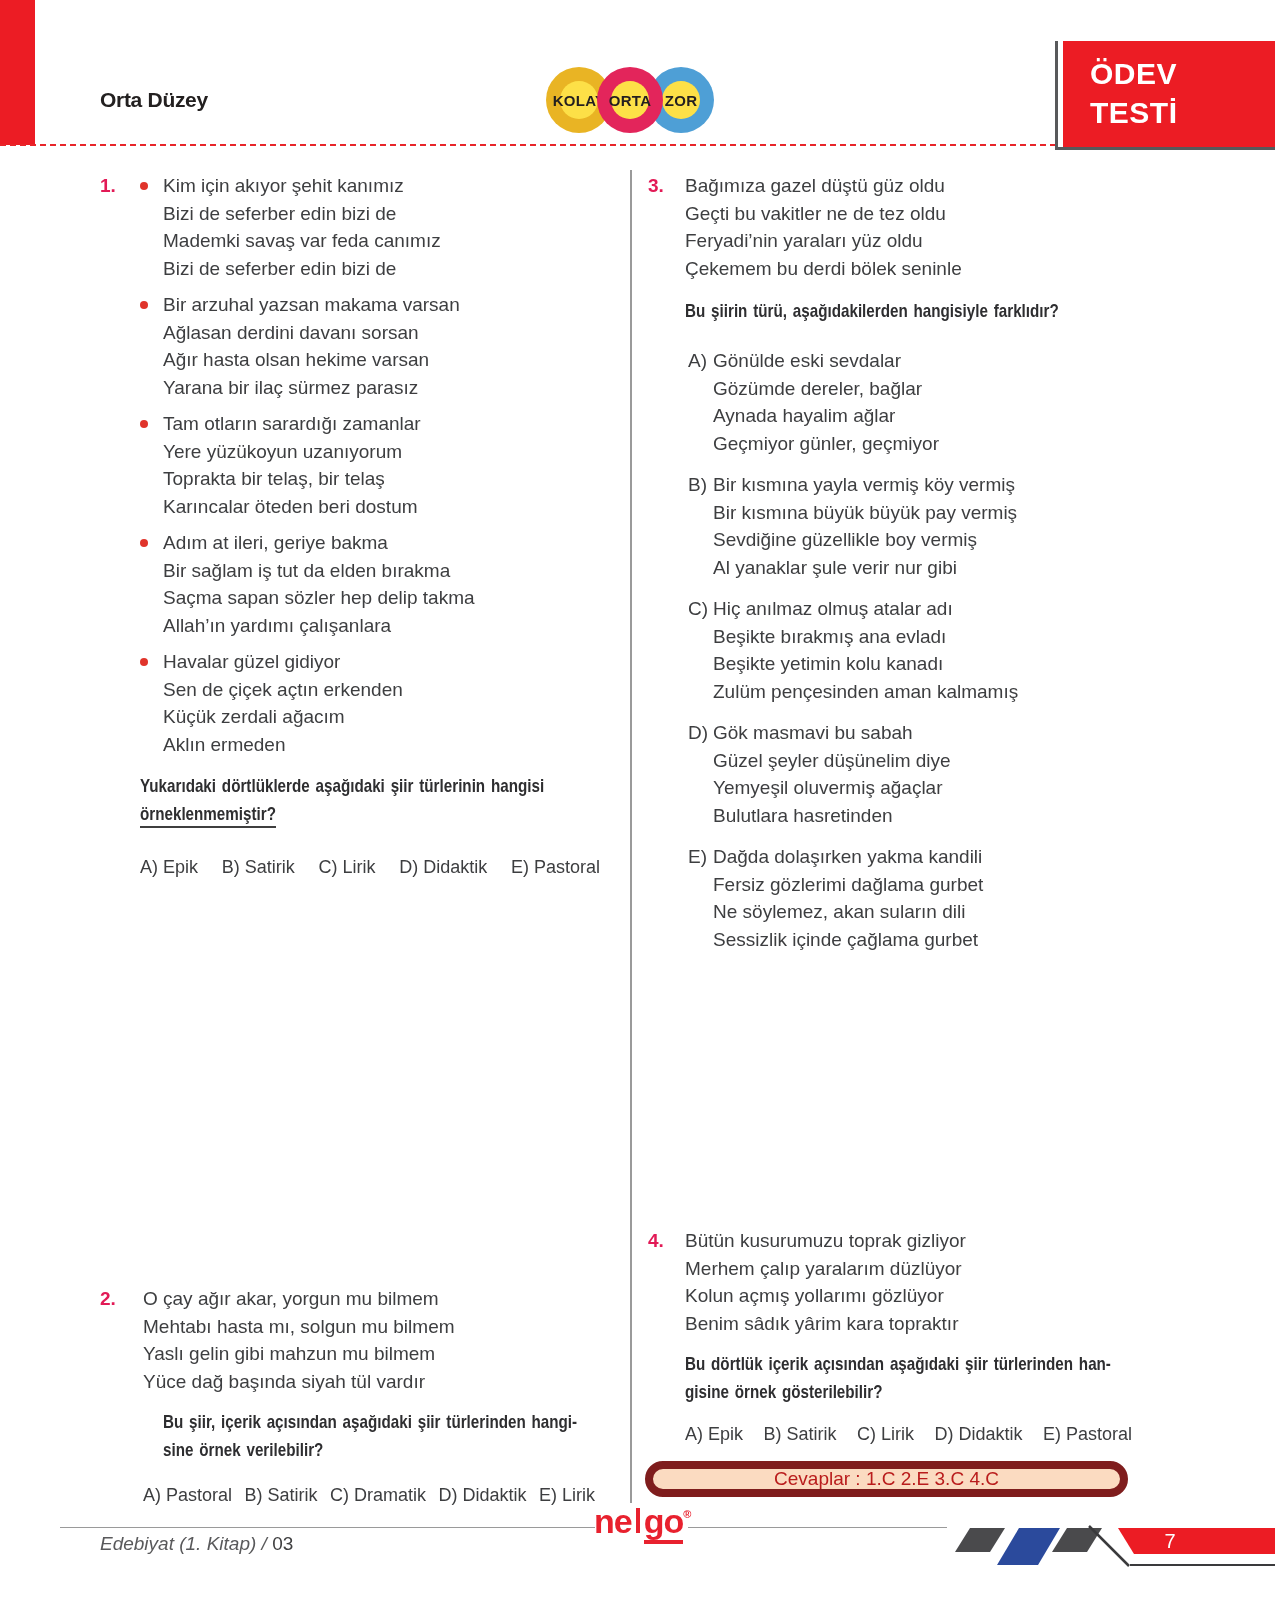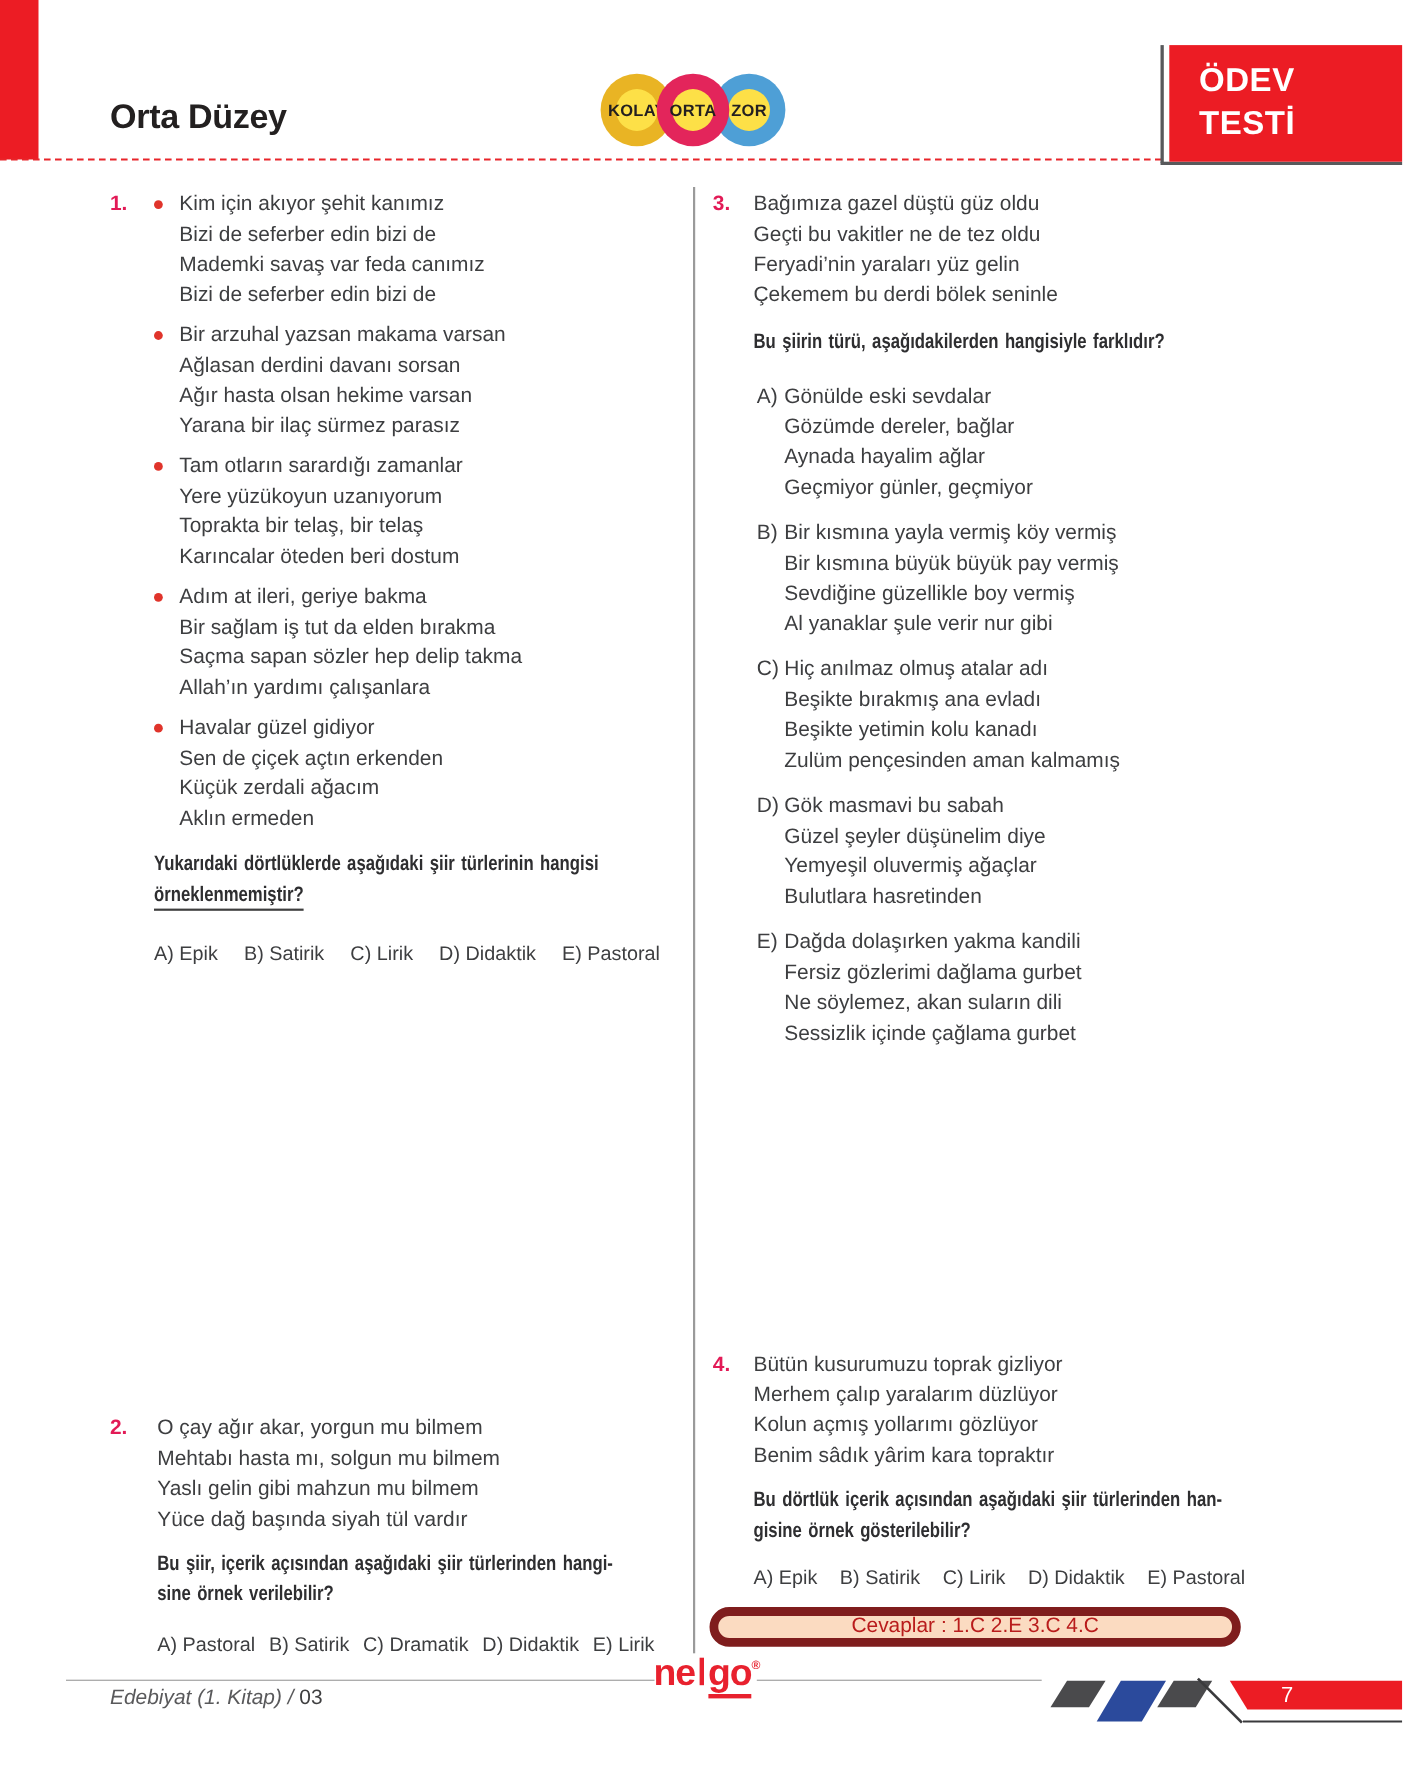--- a/index.html
+++ b/index.html
@@ -1,21 +1,21 @@
 <!DOCTYPE html>
 <html><head>
 <meta charset="utf-8">
 <style>
   html,body { margin:0; padding:0; background:#ffffff; }
   body { font-family:"Liberation Sans","DejaVu Sans",sans-serif; }
   .page { position:relative; width:1275px; height:1615px; background:#fff; overflow:hidden; color:#3d3e40; }
 
   
   .red-bar { position:absolute; left:0; top:0; width:35px; height:145px; background:#EC1C24; }
-  .title { position:absolute; left:100px; top:88px; font-size:31px; font-weight:bold; color:#232020; letter-spacing:-0.3px; }
+  .title { position:absolute; left:100px; top:88px; font-size:21px; font-weight:bold; color:#232020; letter-spacing:-0.3px; }
   .header-dash { position:absolute; left:0; top:144px; width:1056px; border-top:2px dashed #E8252A; }
   .odev-vline { position:absolute; left:1055px; top:41px; width:3px; height:107px; background:#58595B; }
   .odev-hline { position:absolute; left:1055px; top:147px; width:220px; height:3px; background:#58595B; }
   .odev-box { position:absolute; left:1063px; top:41px; width:212px; height:106px; background:#EC1C24; color:#fff;
               font-weight:bold; font-size:30px; line-height:39px; letter-spacing:0.5px; padding:0; box-sizing:border-box; }
   .odev-box .inner { padding:13px 16px 0 27px; }
 
   .badges { position:absolute; left:546px; top:67px; width:168px; height:66px; }
   .ring { position:absolute; top:0; width:66px; height:66px; border-radius:50%; }
   .ring-kolay { left:0; background:#E9B424; z-index:1; }
@@ -34,21 +34,21 @@
   .stanza { position:relative; margin-bottom:9px; }
   .bullet { position:absolute; left:40px; top:10px; width:8px; height:8px; border-radius:50%; background:#E0342B; }
   .q1 .stanza { padding-left:63px; }
 
   .lines-q2 { margin-left:43px; }
   .lines-q34 { margin-left:37px; }
 
   .stem { font-weight:bold; color:#2e2e30; }
   .stem > div { white-space:nowrap; transform:scaleX(0.80); transform-origin:0 50%; line-height:28px; word-spacing:2px; }
   .q1 .stem { margin-left:40px; margin-top:14px; }
-  .q2 .stem { margin-left:43px; margin-top:13px; }
+  .q2 .stem { margin-left:63px; margin-top:13px; }
   .q3 .stem { margin-left:37px; margin-top:15px; }
   .q4 .stem { margin-left:37px; margin-top:13px; }
   .u { border-bottom:2px solid #3f3f3f; padding-bottom:2px; }
 
   .options-row { display:flex; justify-content:space-between; font-size:18px; white-space:nowrap; }
   .q1 .options-row { margin:26px 0 0 40px; width:460px; }
   .q2 .options-row { margin:18px 0 0 43px; width:452px;gap:11px; }
   .q4 .options-row { margin:15px 0 0 37px; width:447px; }
 
   .opts { margin-top:22px; }
@@ -193,21 +193,21 @@
         <div>D) Didaktik</div>
         <div>E) Lirik</div>
       </div>
   </section>
 
   <section class="question q3" style="left:648px; top:172px; width:495px;">
     <span class="qnum">3.</span>
     <div class="lines-q34">
         <div>Bağımıza gazel düştü güz oldu</div>
         <div>Geçti bu vakitler ne de tez oldu</div>
-        <div>Feryadi’nin yaraları yüz gelin</div>
+        <div>Feryadi’nin yaraları yüz oldu</div>
         <div>Çekemem bu derdi bölek seninle</div>
       </div>
     <div class="stem">
       <div>Bu şiirin türü, aşağıdakilerden hangisiyle farklıdır?</div>
     </div>
     <div class="opts">
       <div class="opt">
         <span class="opt-letter">A)</span>
         <div>
             <div>Gönülde eski sevdalar</div>

